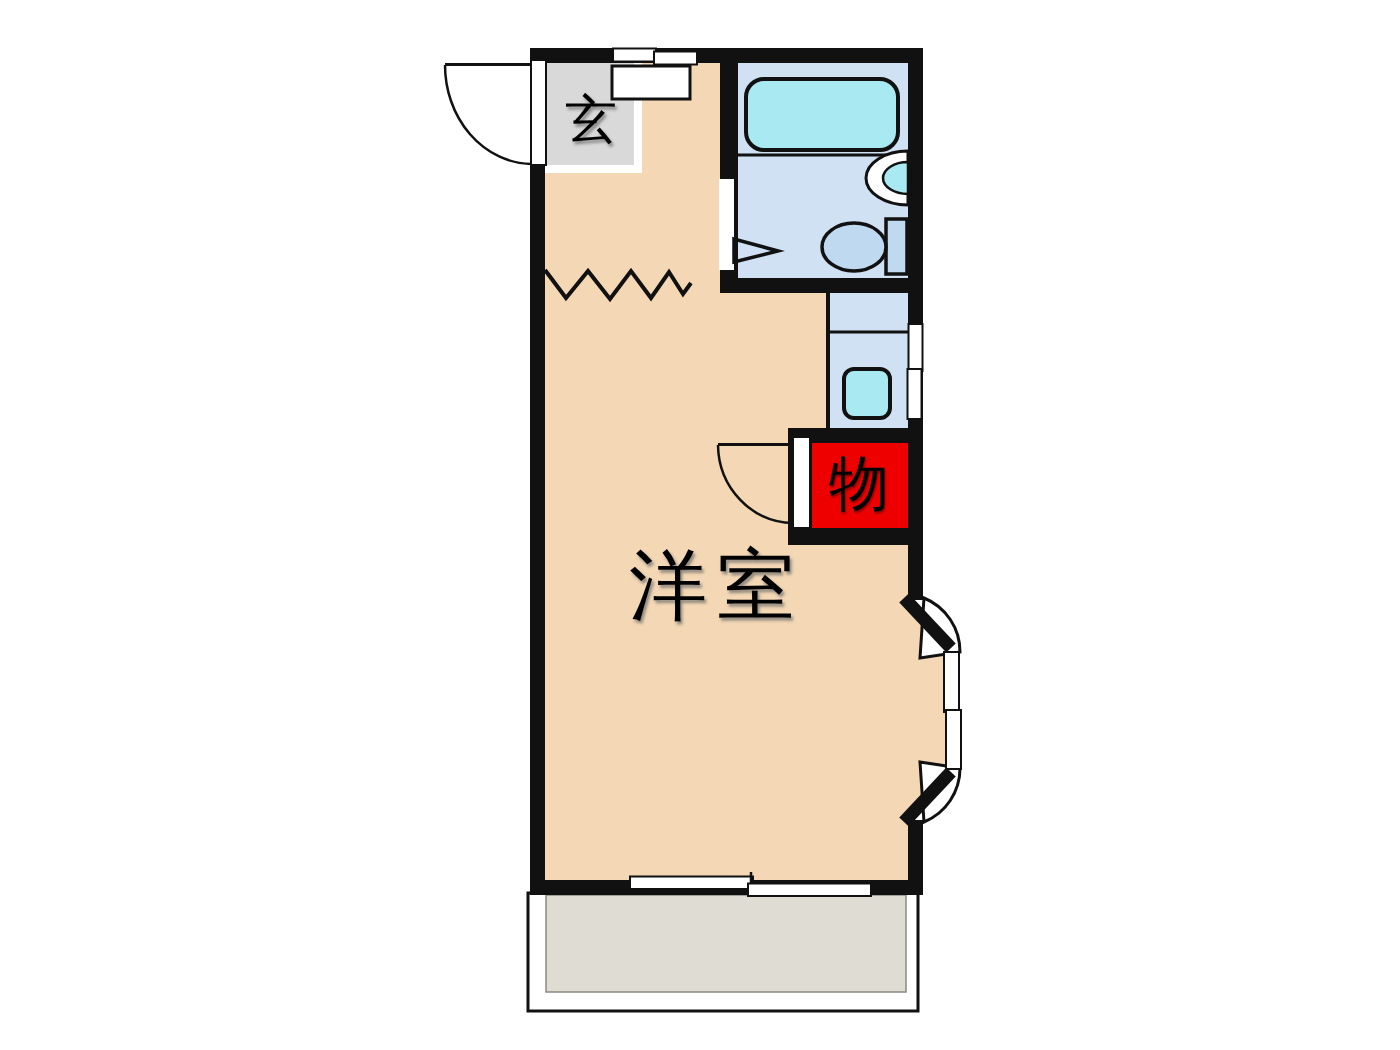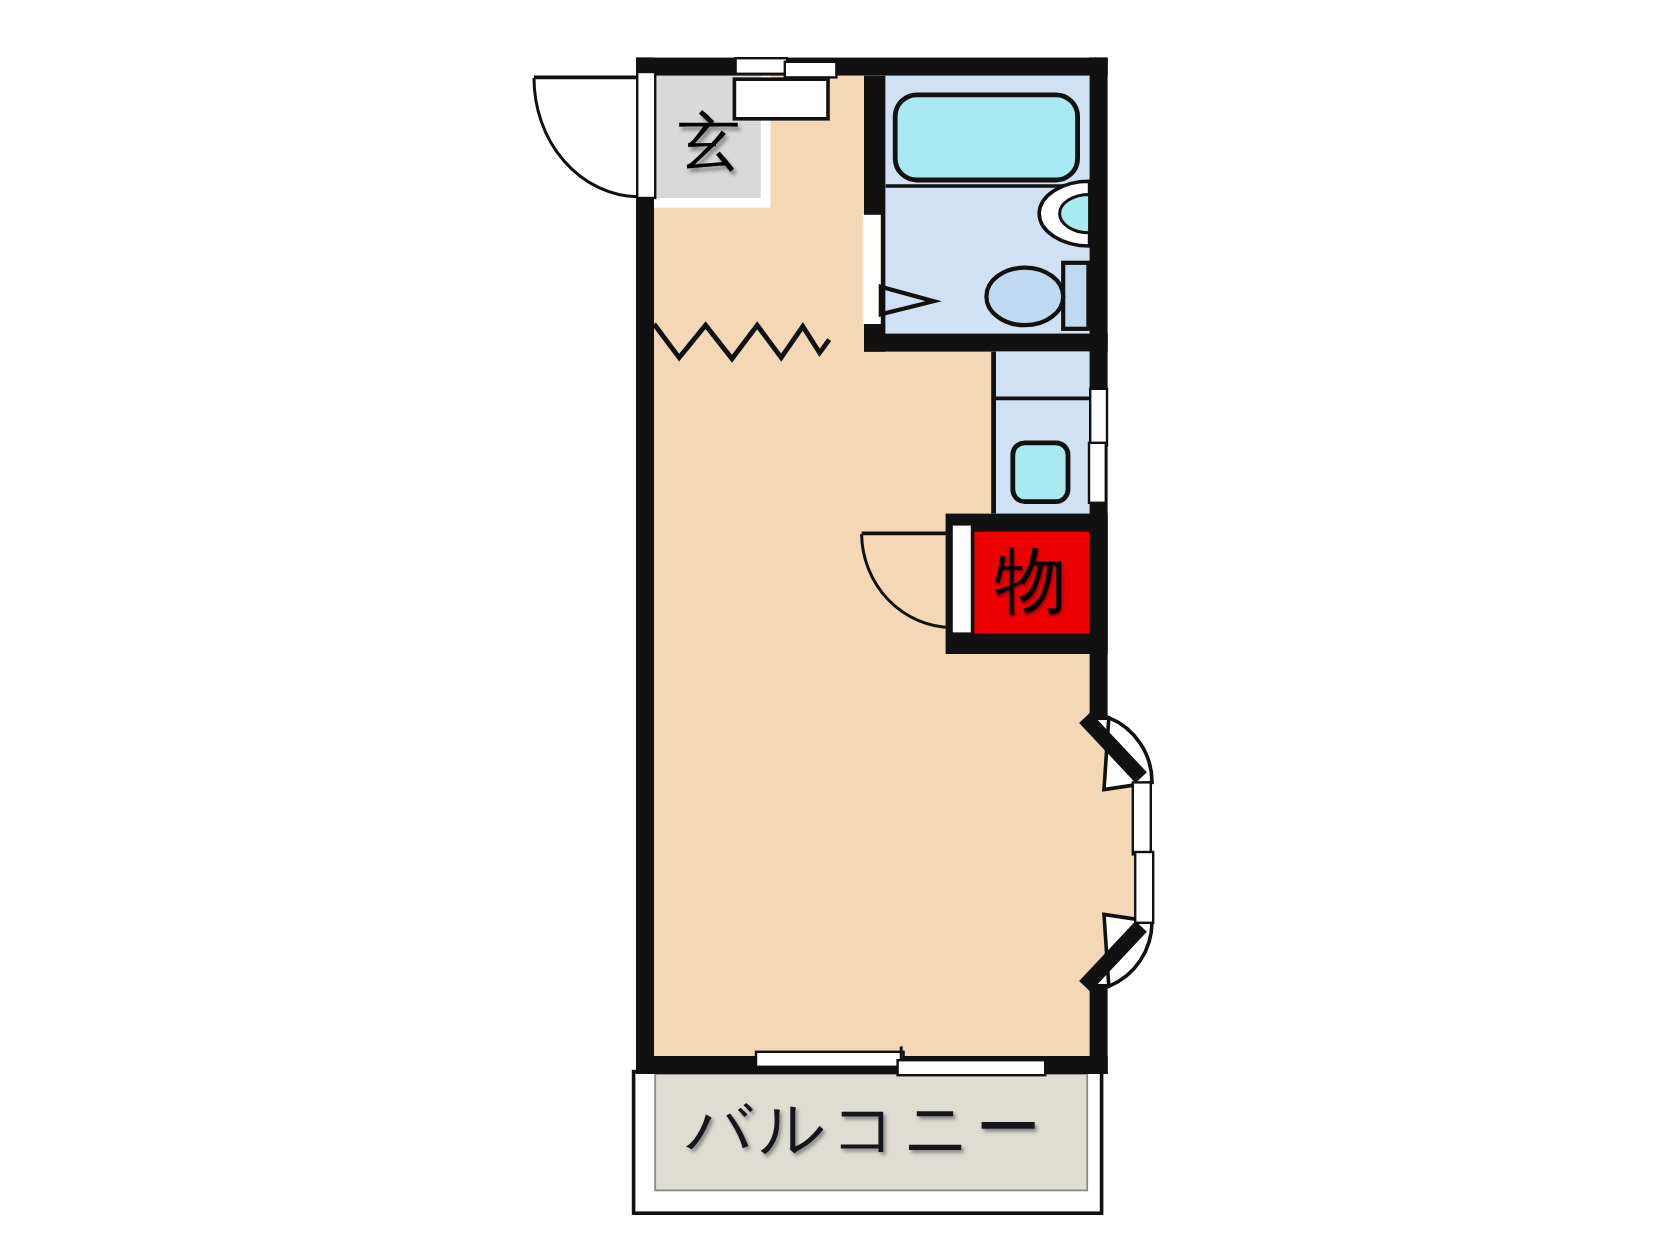--- a/index.html
+++ b/index.html
@@ -113,15 +113,15 @@
     <g>
       <rect class="white" x="793" y="437" width="17" height="91" stroke-width="2"></rect>
       <line class="ln" x1="718" y1="444.5" x2="793" y2="444.5" stroke-width="3"></line>
       <path class="ln" d="M 718,445 A 76,79 0 0 0 793,523" stroke-width="2.5"></path>
     </g>
 
     <rect class="white" x="612" y="66" width="78" height="33" stroke-width="3"></rect>
   </svg>
 
   <div class="label lbl-entrance">玄</div>
+  <div class="label lbl-room-name">洋室</div>
   <div class="label lbl-closet">物</div>
-  <div class="label lbl-balcony">バルコニー</div>
 </div>
 
 </body></html>

